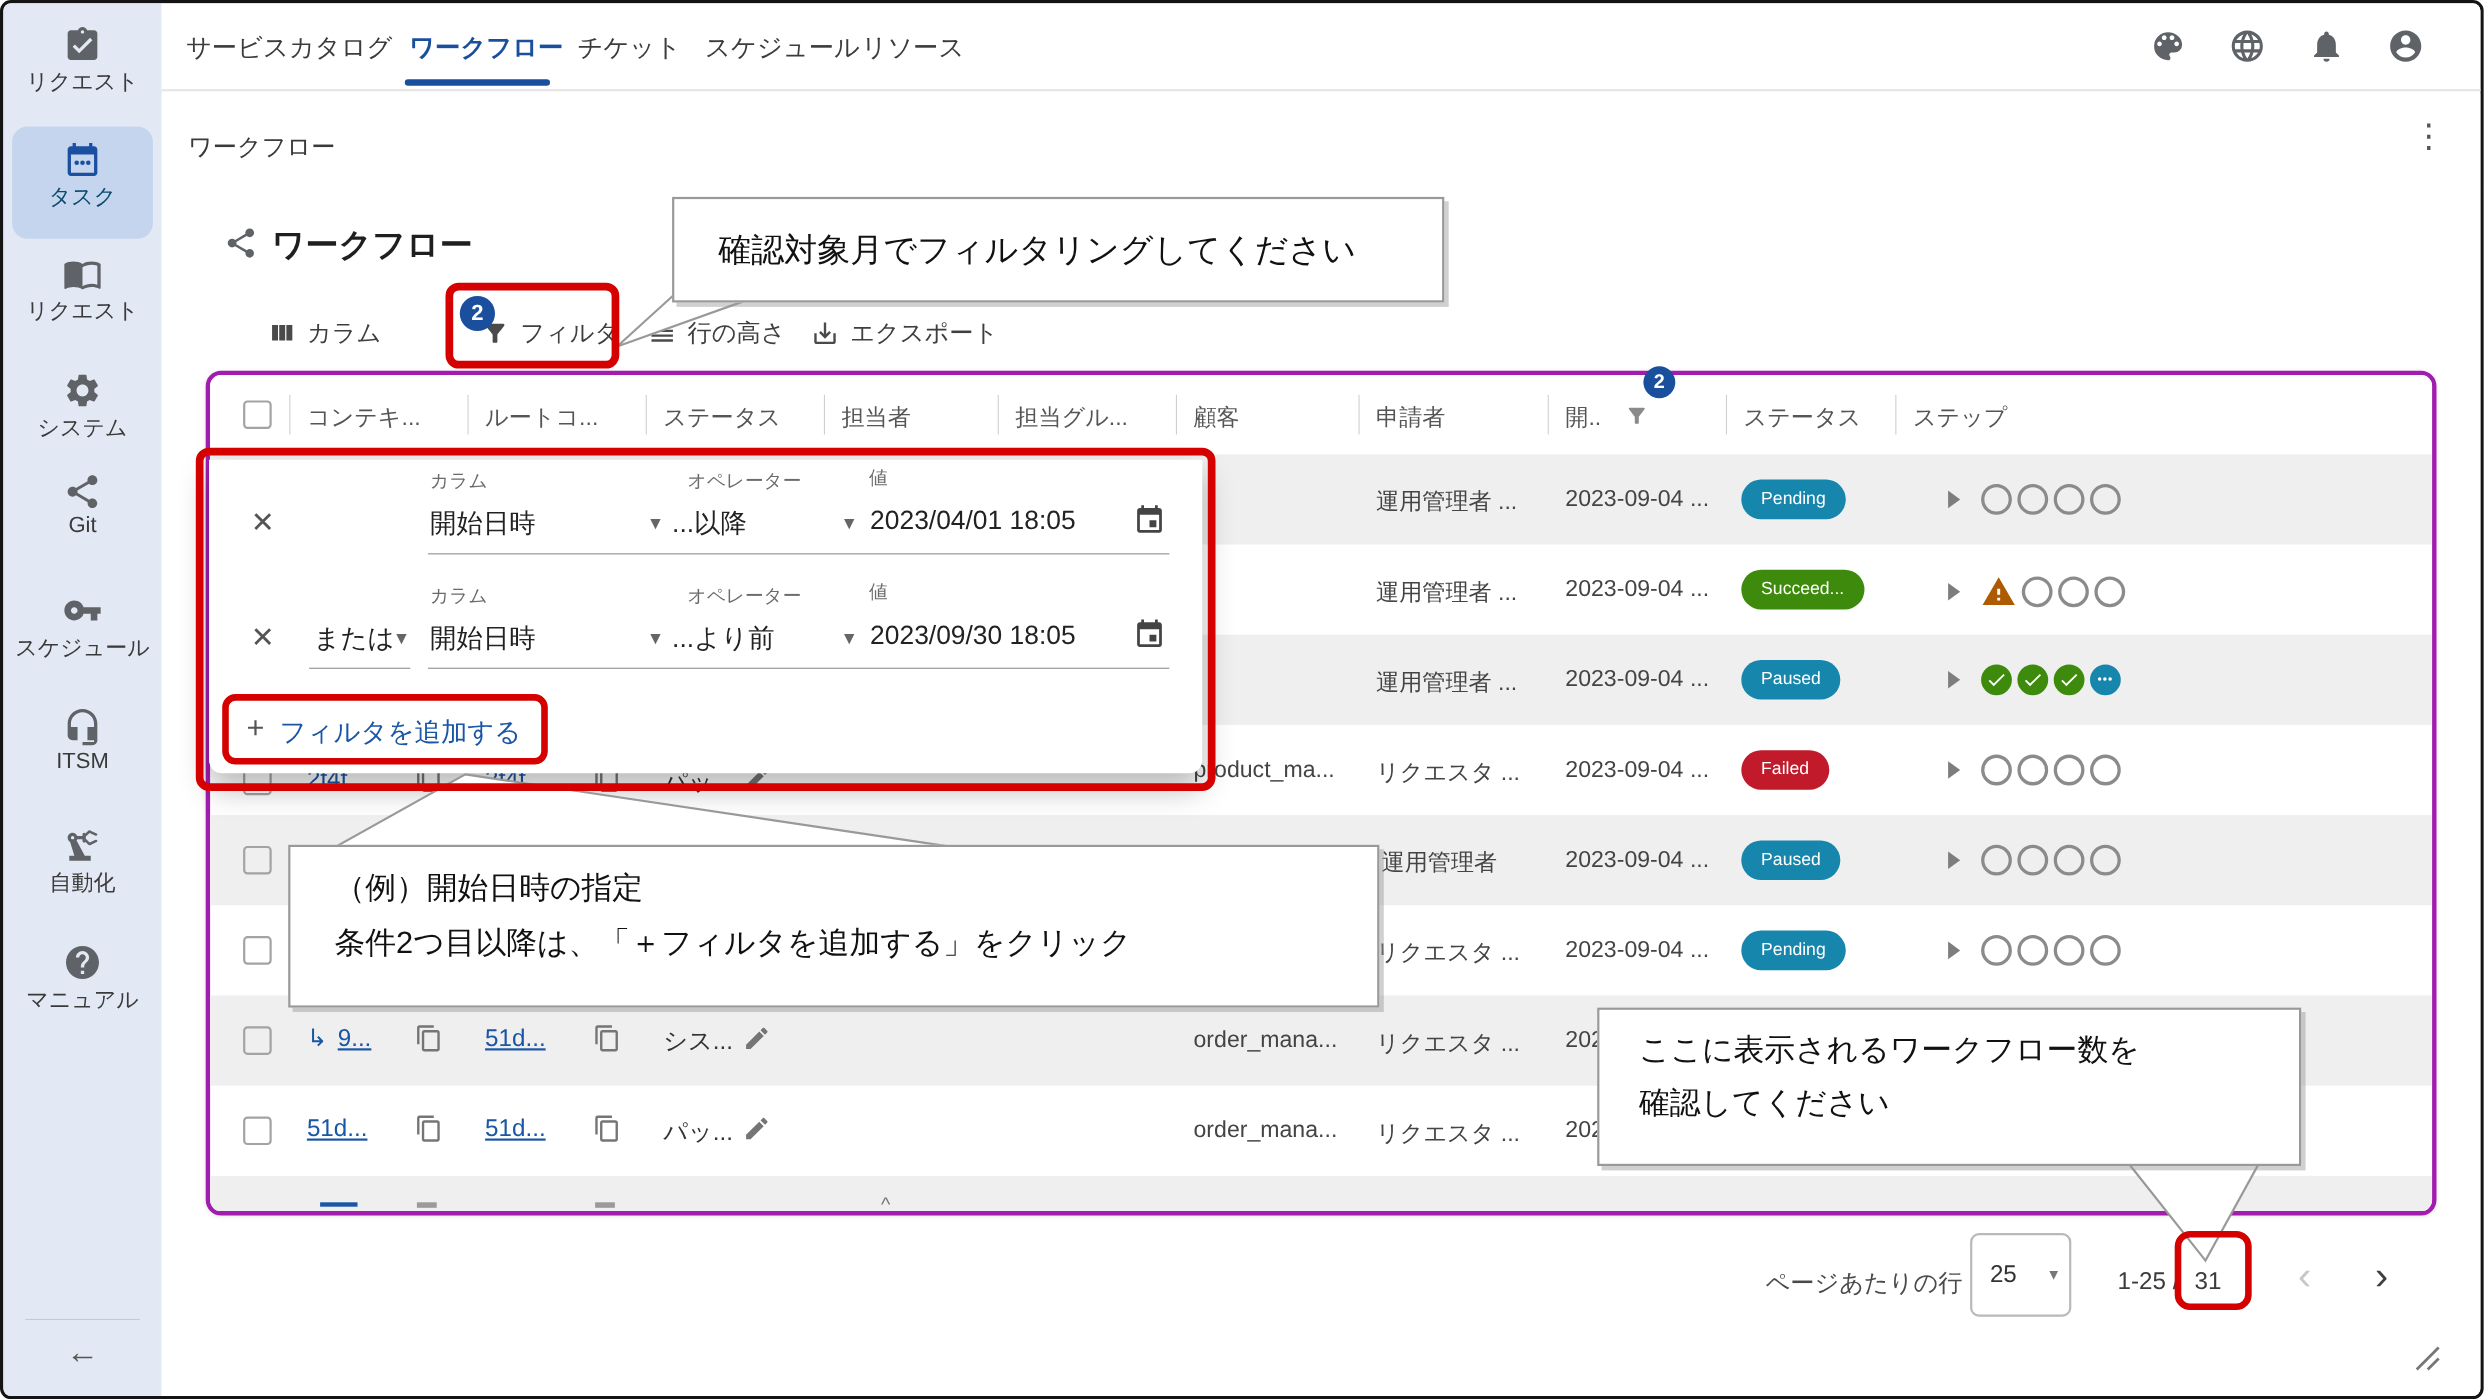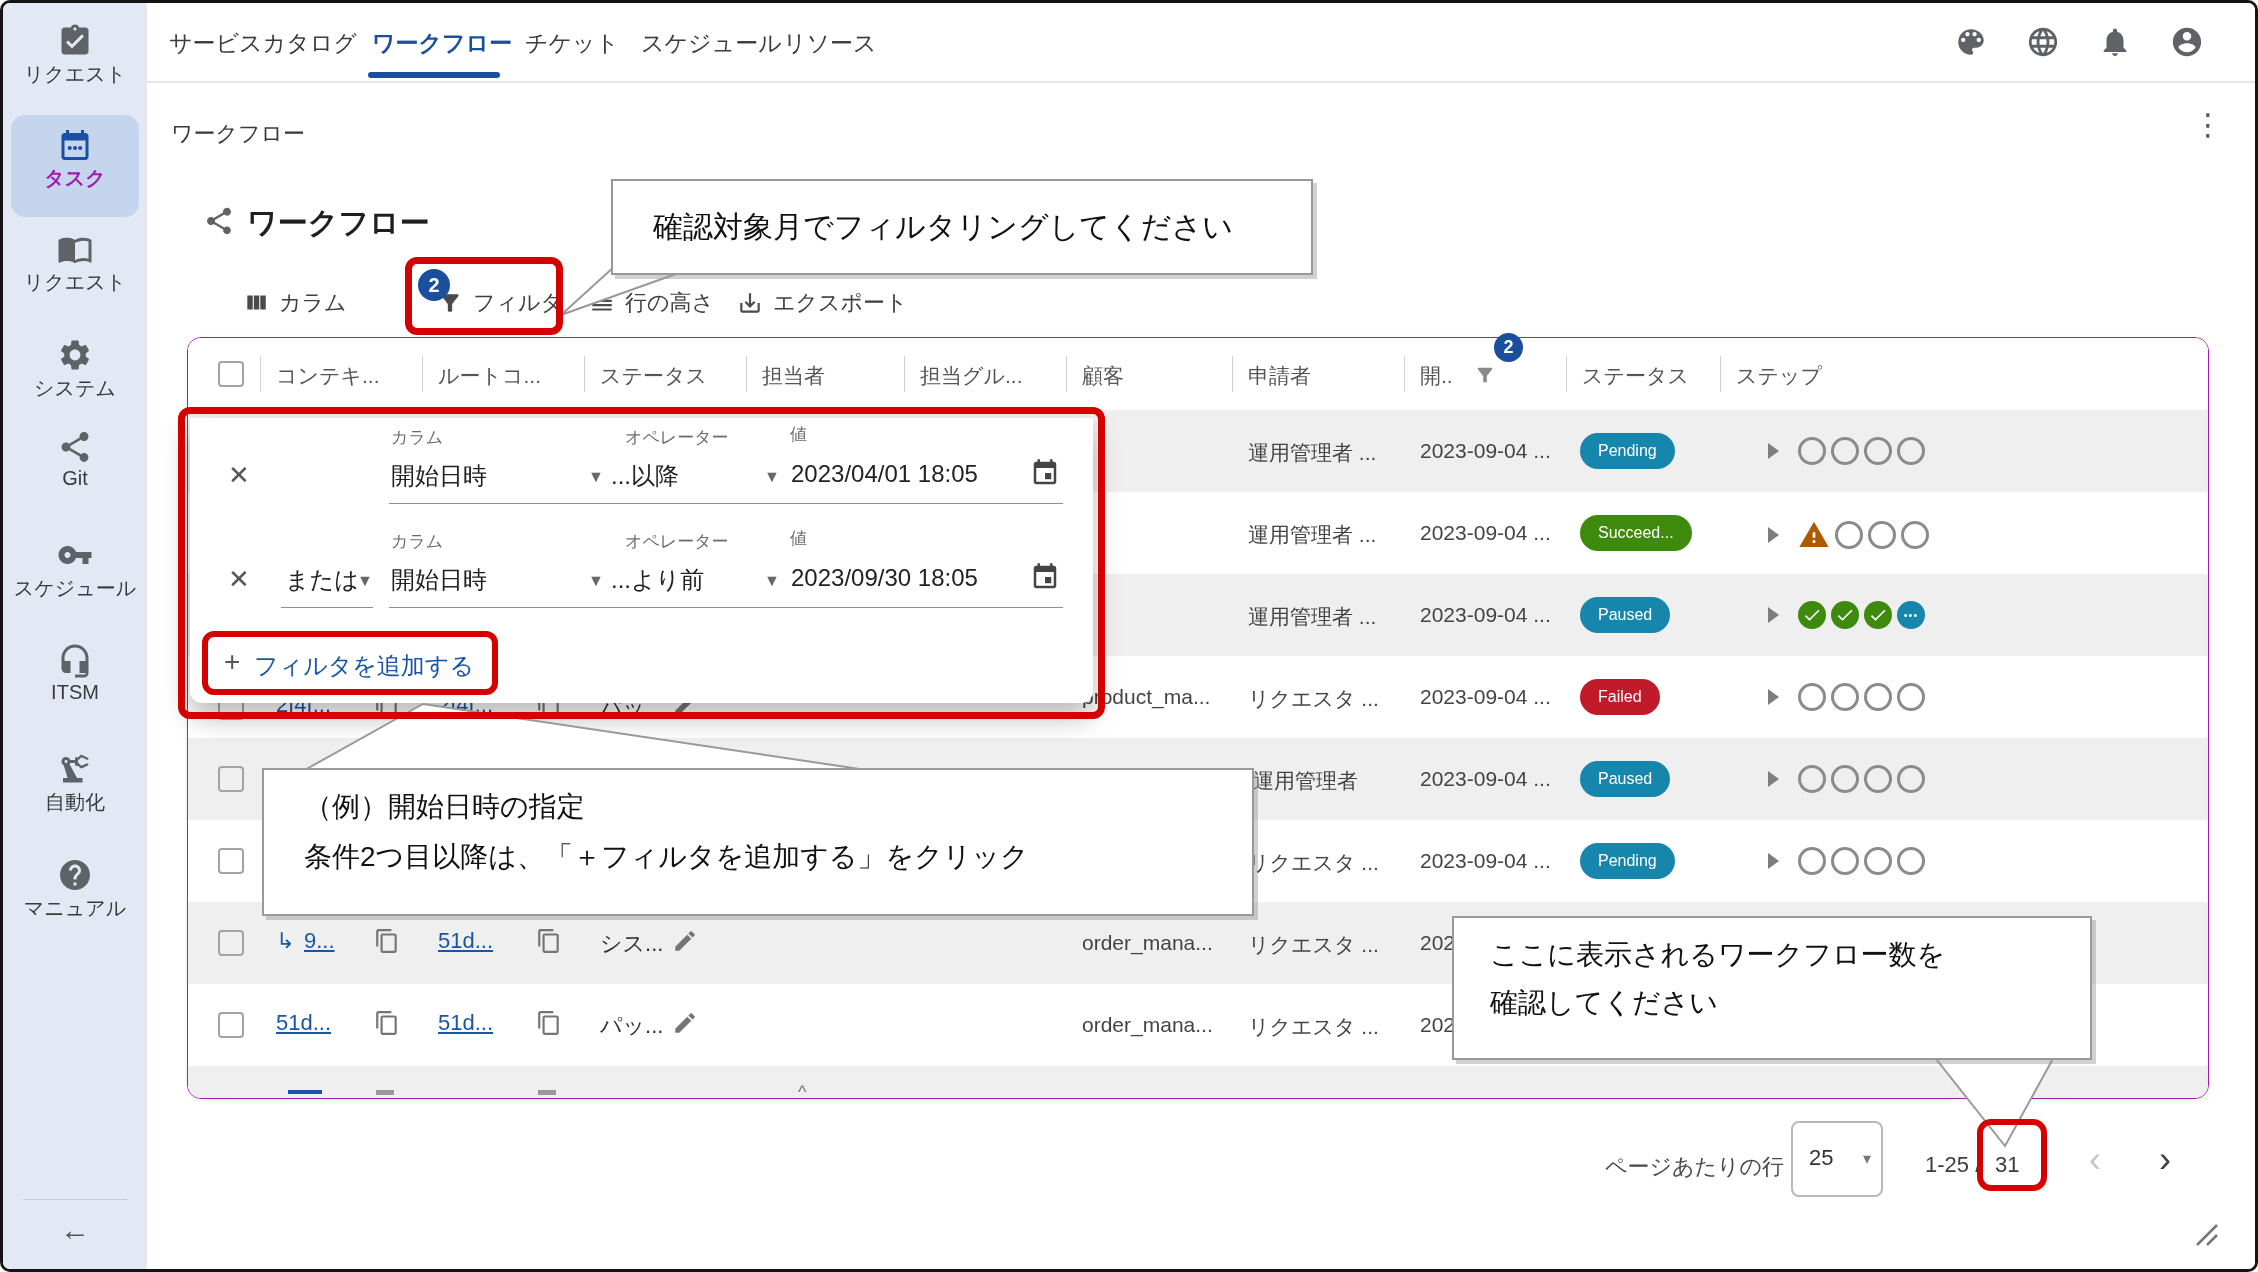--- a/index.html
+++ b/index.html
@@ -5,21 +5,21 @@
   html,body{margin:0;padding:0;background:#fff;font-family:"Liberation Sans","DejaVu Sans",sans-serif;}
   .frame{position:relative;width:2258px;height:1272px;box-sizing:border-box;border:3px solid #141414;border-radius:10px;overflow:hidden;background:#fff;}
   .abs{position:absolute;}
   
   .sidebar{position:absolute;left:0;top:0;width:144px;height:100%;background:#e3e9f4;}
   .snav{position:absolute;left:8px;right:8px;text-align:center;cursor:pointer;padding:6px 0;}
   .snav .sic{width:36px;height:36px;fill:#5f6368;display:block;margin:0 auto;}
   .snav .slbl{display:block;font-size:20px;color:#3a3a3a;margin-top:2px;white-space:nowrap;}
   .snav.active{background:#c6d5ee;border-radius:14px;}
   .snav.active .sic{fill:#1b50a1;}
-  .snav.active .slbl{color:#a21caf;font-weight:bold;}
+  .snav.active .slbl{color:#0c4a6e;font-weight:normal;}
   .sdiv{position:absolute;left:20px;right:20px;top:1196px;height:1px;background:#c3cbdc;}
   .sback{position:absolute;left:0;right:0;top:1210px;text-align:center;font-size:30px;color:#555;cursor:pointer;}
   
   .topnav{position:absolute;left:144px;top:0;right:0;height:80px;background:#fff;border-bottom:2px solid #e6e6e6;box-sizing:border-box;}
   .tab{position:absolute;top:25px;font-size:23px;color:#3c3c3c;cursor:pointer;white-space:nowrap;}
   .tab.active{color:#1a4f9e;font-weight:bold;}
   .tabline{position:absolute;top:69px;height:6px;border-radius:3px;background:#1a4f9e;}
   .tico{position:absolute;top:22px;width:34px;height:34px;fill:#5f6368;cursor:pointer;}
   
   .subheader{position:absolute;left:144px;top:82px;right:0;height:88px;background:#fff;}
@@ -27,21 +27,21 @@
   .endbtn{position:absolute;left:1762px;top:12px;width:254px;height:52px;border-radius:26px;background:#e2e2e2;color:#9f9f9f;font-size:22px;line-height:52px;text-align:center;cursor:default;}
   .kebab{position:absolute;left:2046px;top:22px;width:30px;text-align:center;font-size:30px;color:#555;cursor:pointer;letter-spacing:0;}
   
   .content{position:absolute;left:144px;top:170px;right:0;bottom:0;background:#fff;}
   .ptitle{position:absolute;left:100px;top:30px;font-size:30px;font-weight:bold;color:#1f1f1f;white-space:nowrap;}
   .shareic{position:absolute;left:56px;top:32px;width:32px;height:32px;fill:#5f6368;}
   .tbtn{position:absolute;top:115px;display:flex;align-items:center;gap:10px;font-size:22px;color:#3f3f3f;cursor:pointer;white-space:nowrap;}
   .tbtn svg{width:26px;height:26px;fill:#4a4a4a;}
   .badge{position:absolute;border-radius:50%;background:#1a4f9e;color:#fff;font-weight:bold;display:flex;align-items:center;justify-content:center;}
   
-  .card{position:absolute;left:40px;top:164px;width:2020px;height:760px;background:#fff;border:1px solid #a21caf;border-radius:14px;box-shadow:0 1px 4px rgba(0,0,0,.08);overflow:hidden;}
+  .card{position:absolute;left:40px;top:164px;width:2020px;height:760px;background:#fff;border:4px solid #a21caf;border-radius:14px;box-shadow:0 1px 4px rgba(0,0,0,.08);overflow:hidden;}
   .hsep{position:absolute;top:18px;height:36px;width:1px;background:#cfcfcf;}
   .hcell{position:absolute;top:24px;font-size:21px;color:#555;white-space:nowrap;}
   .cbx{position:absolute;width:26px;height:26px;border:2px solid #a3a3a3;border-radius:4px;box-sizing:border-box;background:transparent;cursor:pointer;}
   .row{position:absolute;left:0;right:0;height:82px;}
   .rg{background:#efefef;}
   .link{position:absolute;top:26px;font-size:22px;color:#1a56a5;text-decoration:underline;cursor:pointer;white-space:nowrap;}
   .cpy{position:absolute;top:26px;width:26px;height:26px;fill:#757575;cursor:pointer;}
   .pen{position:absolute;top:26px;width:26px;height:26px;fill:#757575;cursor:pointer;}
   .ctitle{position:absolute;top:27px;font-size:22px;color:#333;white-space:nowrap;}
   .ctext{position:absolute;top:29px;font-size:21px;color:#444;white-space:nowrap;}

